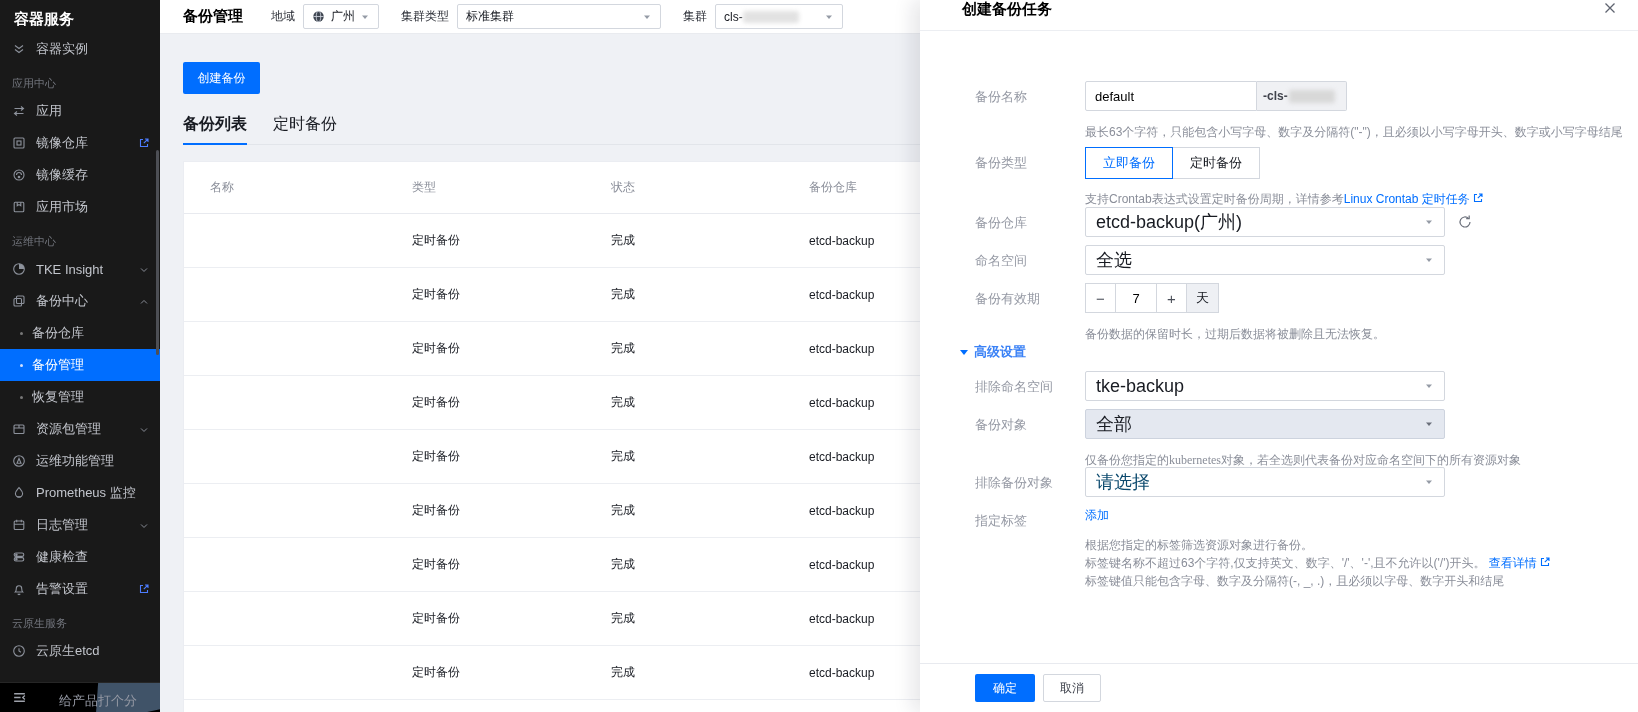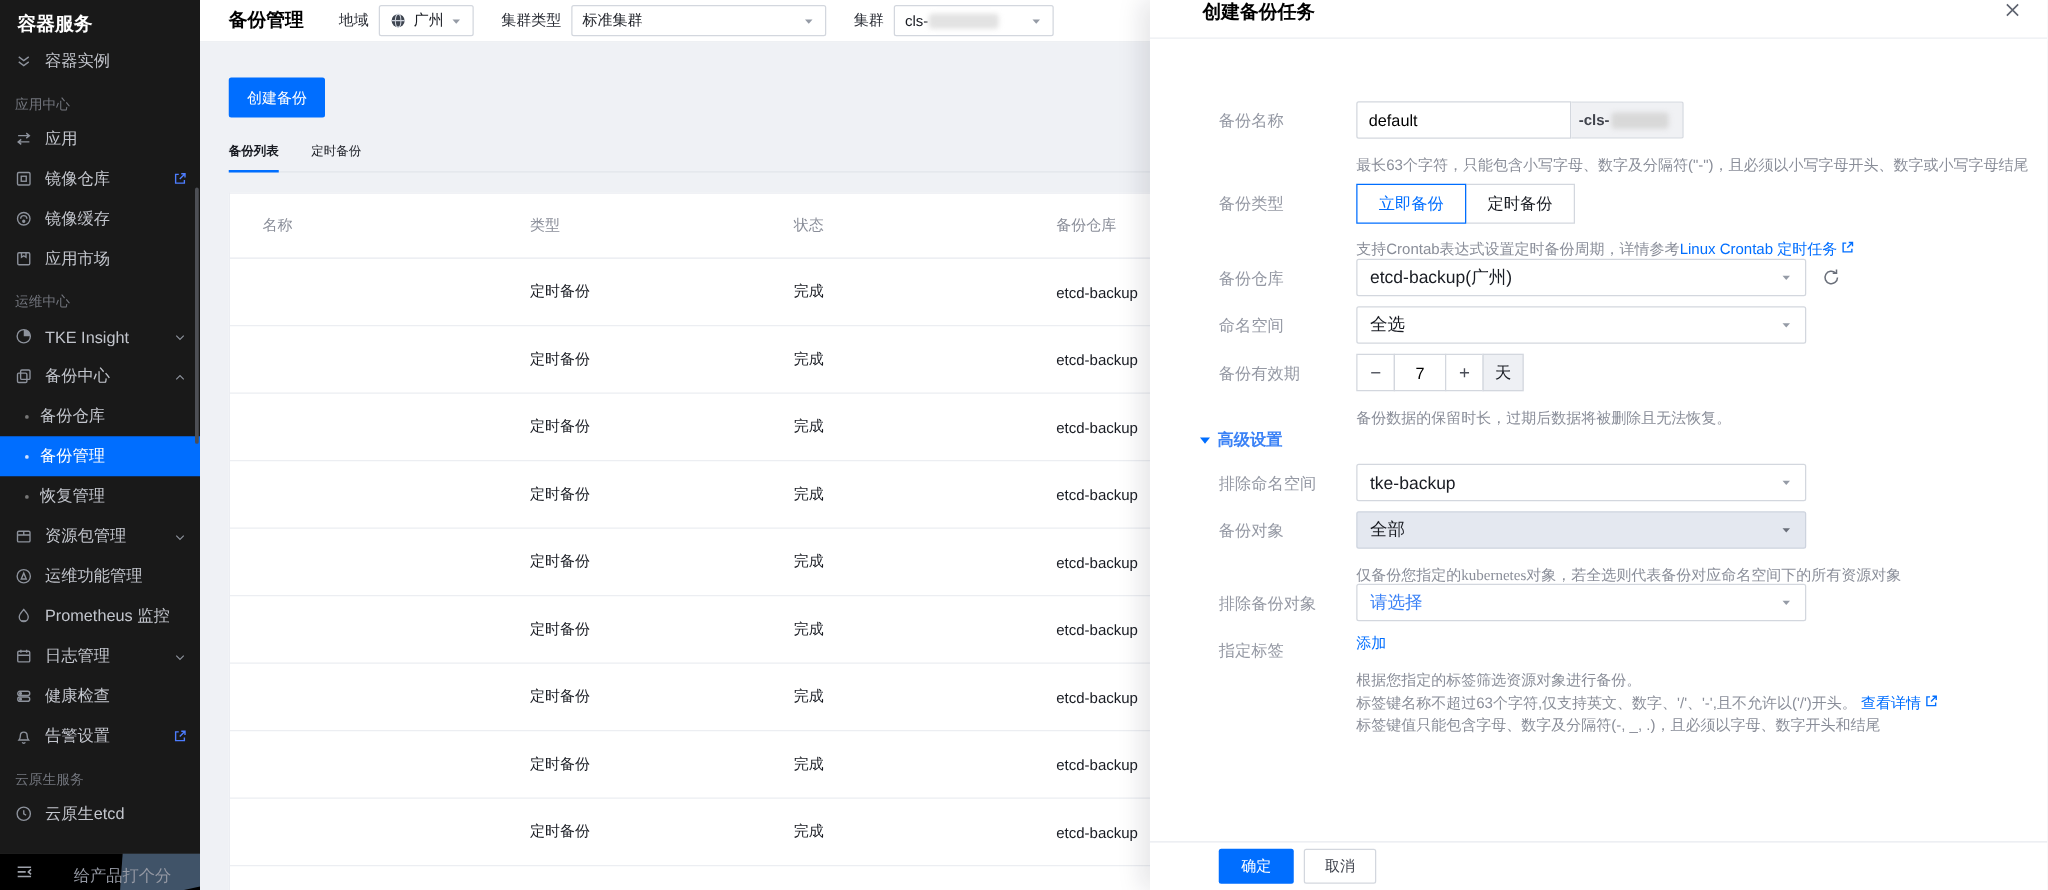--- a/index.html
+++ b/index.html
@@ -35,26 +35,26 @@
   .tb-select .caret { margin-left:auto; color:#959ba6; display:inline-flex; width:10px; height:10px; }
   .tb-select .gi { width:13px; height:13px; display:inline-flex; margin-right:6px; }
   .sel-region { width:76px; }
   .sel-type { width:204px; }
   .sel-cluster { width:128px; margin-right:0; }
   .blur-blob { display:inline-block; background:#e2e2e2; border-radius:3px; filter:blur(2px); }
 
   .content { position:relative; height:678px; padding:28px 0 0 23px; }
   .btn-primary { background:#006eff; color:#fff; border:none; border-radius:2px; font-size:12px; width:77px; height:32px; cursor:pointer; font-family:inherit; }
   .tabs { display:flex; margin-top:12px; border-bottom:1px solid #e2e5ea; width:1432px; }
-  .tab { font-size:10px; color:#181b22; padding:8px 0 9px; margin-right:26px; cursor:pointer; position:relative; }
+  .tab { font-size:16px; color:#181b22; padding:8px 0 9px; margin-right:26px; cursor:pointer; position:relative; }
   .tab.active { font-weight:bold; }
   .tab.active::after { content:""; position:absolute; left:0; right:0; bottom:-1px; height:2px; background:#006eff; }
 
   .card { background:#fff; margin-top:16px; width:1432px; height:600px; border:1px solid #ebedf2; border-bottom:none; }
-  .thead, .trow { display:grid; grid-template-columns:202px 199px 198px 1fr; padding:0 26px; align-items:center;gap:12px; }
+  .thead, .trow { display:grid; grid-template-columns:202px 199px 198px 1fr; padding:0 26px; align-items:center; }
   .thead { height:52px; color:#8a8e99; font-size:12px; border-bottom:1px solid #e8eaef; }
   .trow { height:54px; font-size:12px; color:#181b22; border-bottom:1px solid #eceef2; }
   .name-blob { width:138px; height:22px; background:#e1e1e1; border-radius:3px; filter:blur(3px); }
   .trow.dark .name-blob { background:#8a8a8a; }
 
   
   .drawer { position:absolute; left:920px; top:0; width:718px; height:712px; background:#fff; z-index:10; box-shadow:-8px 0 18px rgba(15,20,40,.10); }
   .dw-head { height:31px; border-bottom:1px solid #eceef2; display:flex; align-items:flex-start; padding:0 20px 0 42px; }
   .dw-head h2 { font-size:15px; font-weight:bold; color:#000; }
   .dw-close { margin-left:auto; width:16px; height:16px; color:#5f6470; cursor:pointer; display:inline-flex; }
@@ -69,36 +69,36 @@
   .inp-group { display:flex; width:262px; }
   .inp { width:172px; height:30px; border:1px solid #d3d7de; border-radius:2px 0 0 2px; padding:0 9px; font-size:13px; color:#000; font-family:inherit; }
   .inp-suffix { width:90px; height:30px; background:#f0f1f4; border:1px solid #d3d7de; border-left:none; border-radius:0 2px 2px 0; display:flex; align-items:center; padding:0 6px; font-size:12px; font-weight:bold; color:#40434c; }
   .inp-suffix .blur-blob { width:46px; height:13px; background:#d8d8d8; margin-left:1px; }
 
   .seg { display:flex; }
   .seg-btn { height:32px; padding:0 17px; border:1px solid #d3d7de; background:#fff; font-size:13px; color:#181b22; display:flex; align-items:center; cursor:pointer; }
   .seg-btn + .seg-btn { margin-left:-1px; }
   .seg-btn.on { border-color:#006eff; color:#006eff; z-index:1; }
 
-  .dd { width:360px; height:30px; border:1px solid #d3d7de; border-radius:2px; background:#fff; display:flex; align-items:center; padding:0 10px; font-size:14px; color:#181b22; cursor:pointer; }
+  .dd { width:360px; height:30px; border:1px solid #d3d7de; border-radius:2px; background:#fff; display:flex; align-items:center; padding:0 10px; font-size:18px; color:#181b22; cursor:pointer; }
   .dd .caret { margin-left:auto; width:10px; height:10px; color:#959ba6; display:inline-flex; }
   .dd.gray { background:#e4e8f0; border-color:#cdd3de; }
-  .dd .ph { color:#3b82f6;font-family:Liberation Mono, monospace; }
+  .dd .ph { color:#0c4a6e;font-family:Liberation Mono, monospace; }
   .refresh { width:16px; height:16px; color:#6a6f7a; display:inline-flex; margin-left:12px; margin-top:7px; cursor:pointer; }
 
   .stepper { display:flex; }
   .st-btn { width:31px; height:30px; border:1px solid #d3d7de; background:#fff; font-size:15px; color:#4a4e58; display:flex; align-items:center; justify-content:center; cursor:pointer; }
   .st-num { width:42px; height:30px; border:1px solid #d3d7de; margin-left:-1px; display:flex; align-items:center; justify-content:center; font-size:13px; color:#000; }
   .st-plus { margin-left:-1px; }
   .st-unit { width:33px; height:30px; border:1px solid #d3d7de; margin-left:-1px; background:#eef0f4; display:flex; align-items:center; justify-content:center; font-size:13px; color:#181b22; }
 
   .adv-toggle { color:#3b82f6; font-size:13px; font-weight:bold; cursor:pointer; display:flex; align-items:center; }
   .adv-caret { width:0; height:0; border-left:4px solid transparent; border-right:4px solid transparent; border-top:5px solid #006eff; margin-right:6px; }
 
-  .dw-foot { position:absolute; left:0; bottom:0; width:718px; height:39px; border-top:1px solid #e8eaef; display:flex; align-items:center; padding-left:55px; background:#fff; }
+  .dw-foot { position:absolute; left:0; bottom:0; width:718px; height:49px; border-top:1px solid #e8eaef; display:flex; align-items:center; padding-left:55px; background:#fff; }
   .btn-ok { width:60px; height:28px; background:#006eff; border:none; border-radius:2px; color:#fff; font-size:12px; cursor:pointer; font-family:inherit; margin-right:8px; }
   .btn-cancel { width:58px; height:28px; background:#fff; border:1px solid #d3d7de; border-radius:2px; color:#3b3f49; font-size:12px; cursor:pointer; font-family:inherit; }
 </style>
 </head>
 <body>
 
 <aside class="sidebar">
   <div class="sb-title">容器服务</div>
   <nav class="sb-nav" id="sb-nav">
       <div class="sb-item">

